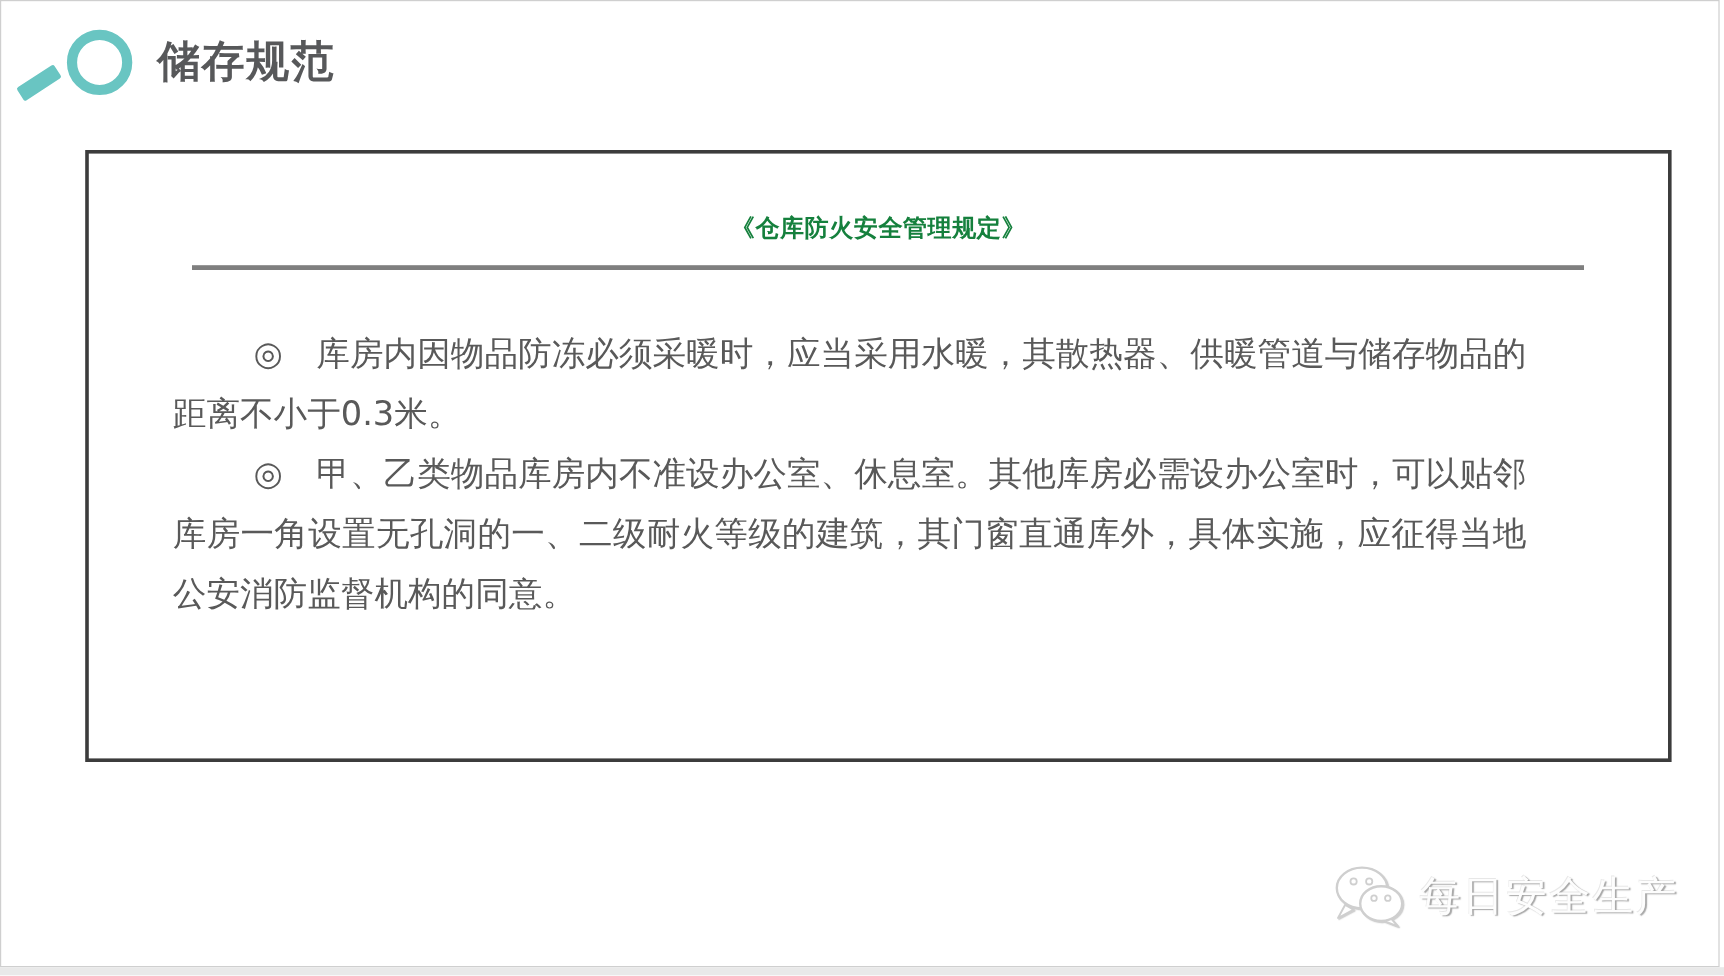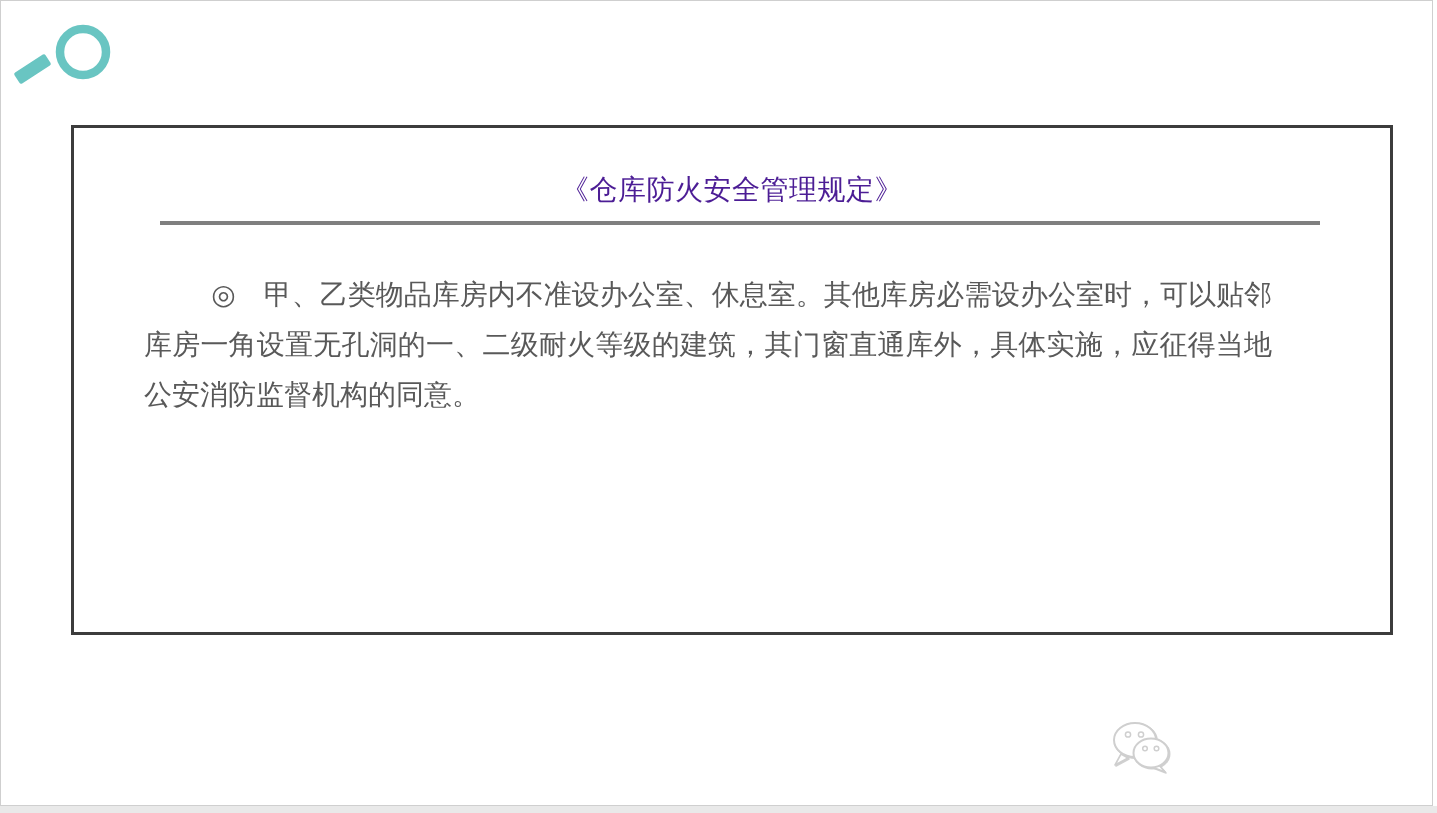--- a/index.html
+++ b/index.html
@@ -39,22 +39,22 @@
   .reg-box {
     position: absolute; left: 70px; top: 124px;
     width: 1322px; height: 510px;
     box-sizing: border-box;
     border: 3px solid #3c3c3c;
     background: #ffffff;
   }
   .box-title {
     margin: 45px 0 0 0;
     text-align: center;
-    font-size: 28px; font-weight: normal;
-    color: #4c1d95;
+    font-size: 20px; font-weight: bold;
+    color: #15803d;
     letter-spacing: 0.5px;
     line-height: 34px;
   }
   .title-rule {
     height: 4px;
     background: #7f7f7f;
     margin: 14px 70px 0 86px;
   }
   .box-body {
     margin: 45px 118px 0 70px;
@@ -82,41 +82,46 @@
 </style>
 </head>
 <body>
 
 <div class="page">
 
   <svg class="header-icon" viewBox="0 0 120 90" aria-hidden="true">
     <circle cx="80" cy="41" r="23" fill="none" stroke="#69c5c2" stroke-width="8.5"></circle>
     <rect x="11" y="51.5" width="37" height="13" rx="2" fill="#69c5c2" transform="rotate(-33 29.5 58)"></rect>
   </svg>
+  <h1 class="page-title">储存规范</h1>
 
   <section class="reg-box">
     <h2 class="box-title">《仓库防火安全管理规定》</h2>
     <div class="title-rule"></div>
     <div class="box-body">
+      <p class="bullet">
+        <span class="marker">◎</span><span>库房内因物品防冻必须采暖时，应当采用水暖，其散热器、供暖管道与储存物品的距离不小于0.3米。</span>
+      </p>
       <p class="bullet">
         <span class="marker">◎</span><span>甲、乙类物品库房内不准设办公室、休息室。其他库房必需设办公室时，可以贴邻库房一角设置无孔洞的一、二级耐火等级的建筑，其门窗直通库外，具体实施，应征得当地公安消防监督机构的同意。</span>
       </p>
     </div>
   </section>
 
   <div class="watermark">
     <svg class="wechat-icon" width="60" height="52" viewBox="0 0 60 52" aria-hidden="true">
 
       <path d="M10 33 L4 44 L17 37 Z" fill="#ffffff" stroke="#cfcfcf" stroke-width="1.6" stroke-linejoin="round"></path>
       <ellipse cx="24" cy="19" rx="21" ry="17" fill="#ffffff" stroke="#cfcfcf" stroke-width="2"></ellipse>
       <circle cx="17" cy="13.5" r="2.6" fill="none" stroke="#cfcfcf" stroke-width="1.5"></circle>
       <circle cx="30" cy="13.5" r="2.6" fill="none" stroke="#cfcfcf" stroke-width="1.5"></circle>
 
       <path d="M47 43 L54 51 L41 46 Z" fill="#ffffff" stroke="#cfcfcf" stroke-width="1.6" stroke-linejoin="round"></path>
       <ellipse cx="40" cy="32" rx="17.5" ry="14.5" fill="#ffffff" stroke="#cfcfcf" stroke-width="2"></ellipse>
       <circle cx="34" cy="27.5" r="2.3" fill="none" stroke="#cfcfcf" stroke-width="1.5"></circle>
       <circle cx="45.5" cy="27.5" r="2.3" fill="none" stroke="#cfcfcf" stroke-width="1.5"></circle>
     </svg>
+    <span class="watermark-text">每日安全生产</span>
   </div>
 
 </div>
 
 <div class="bottom-strip"></div>
 
 </body></html>

